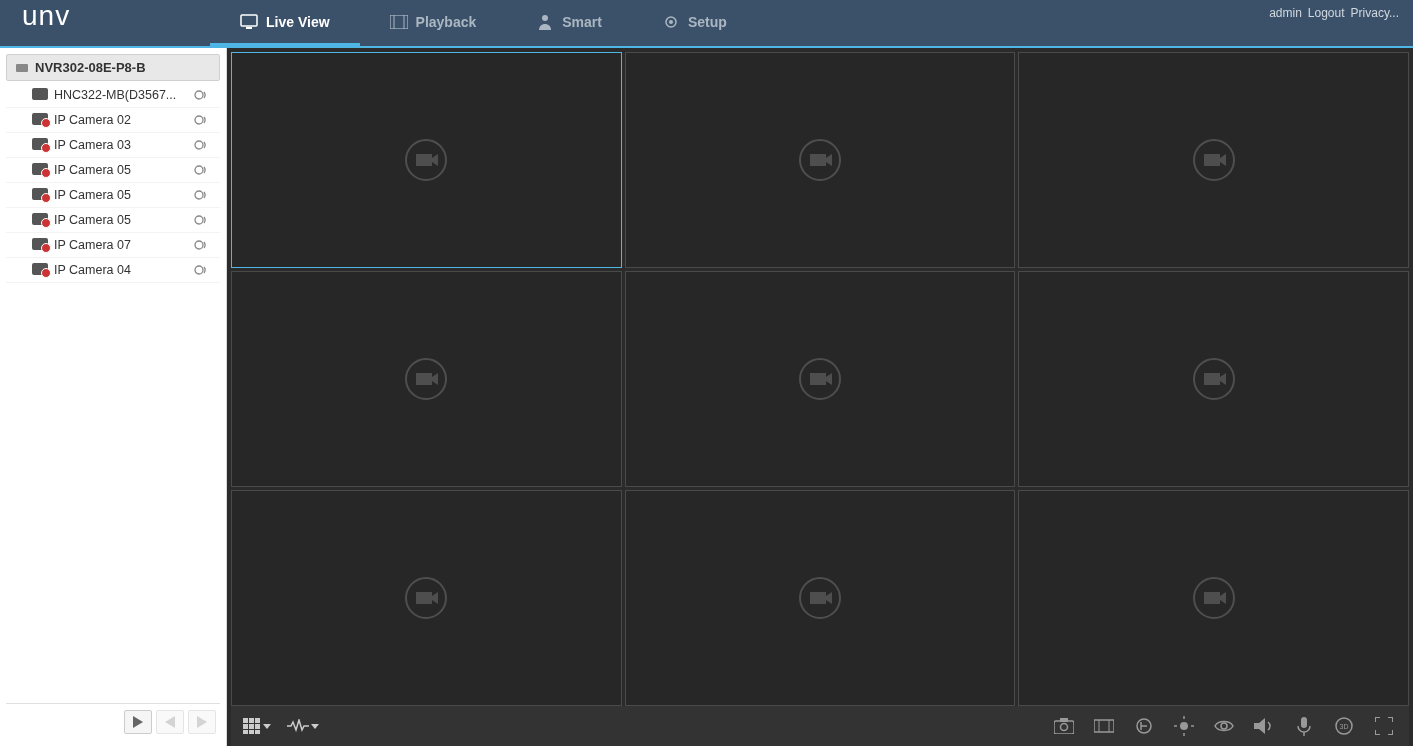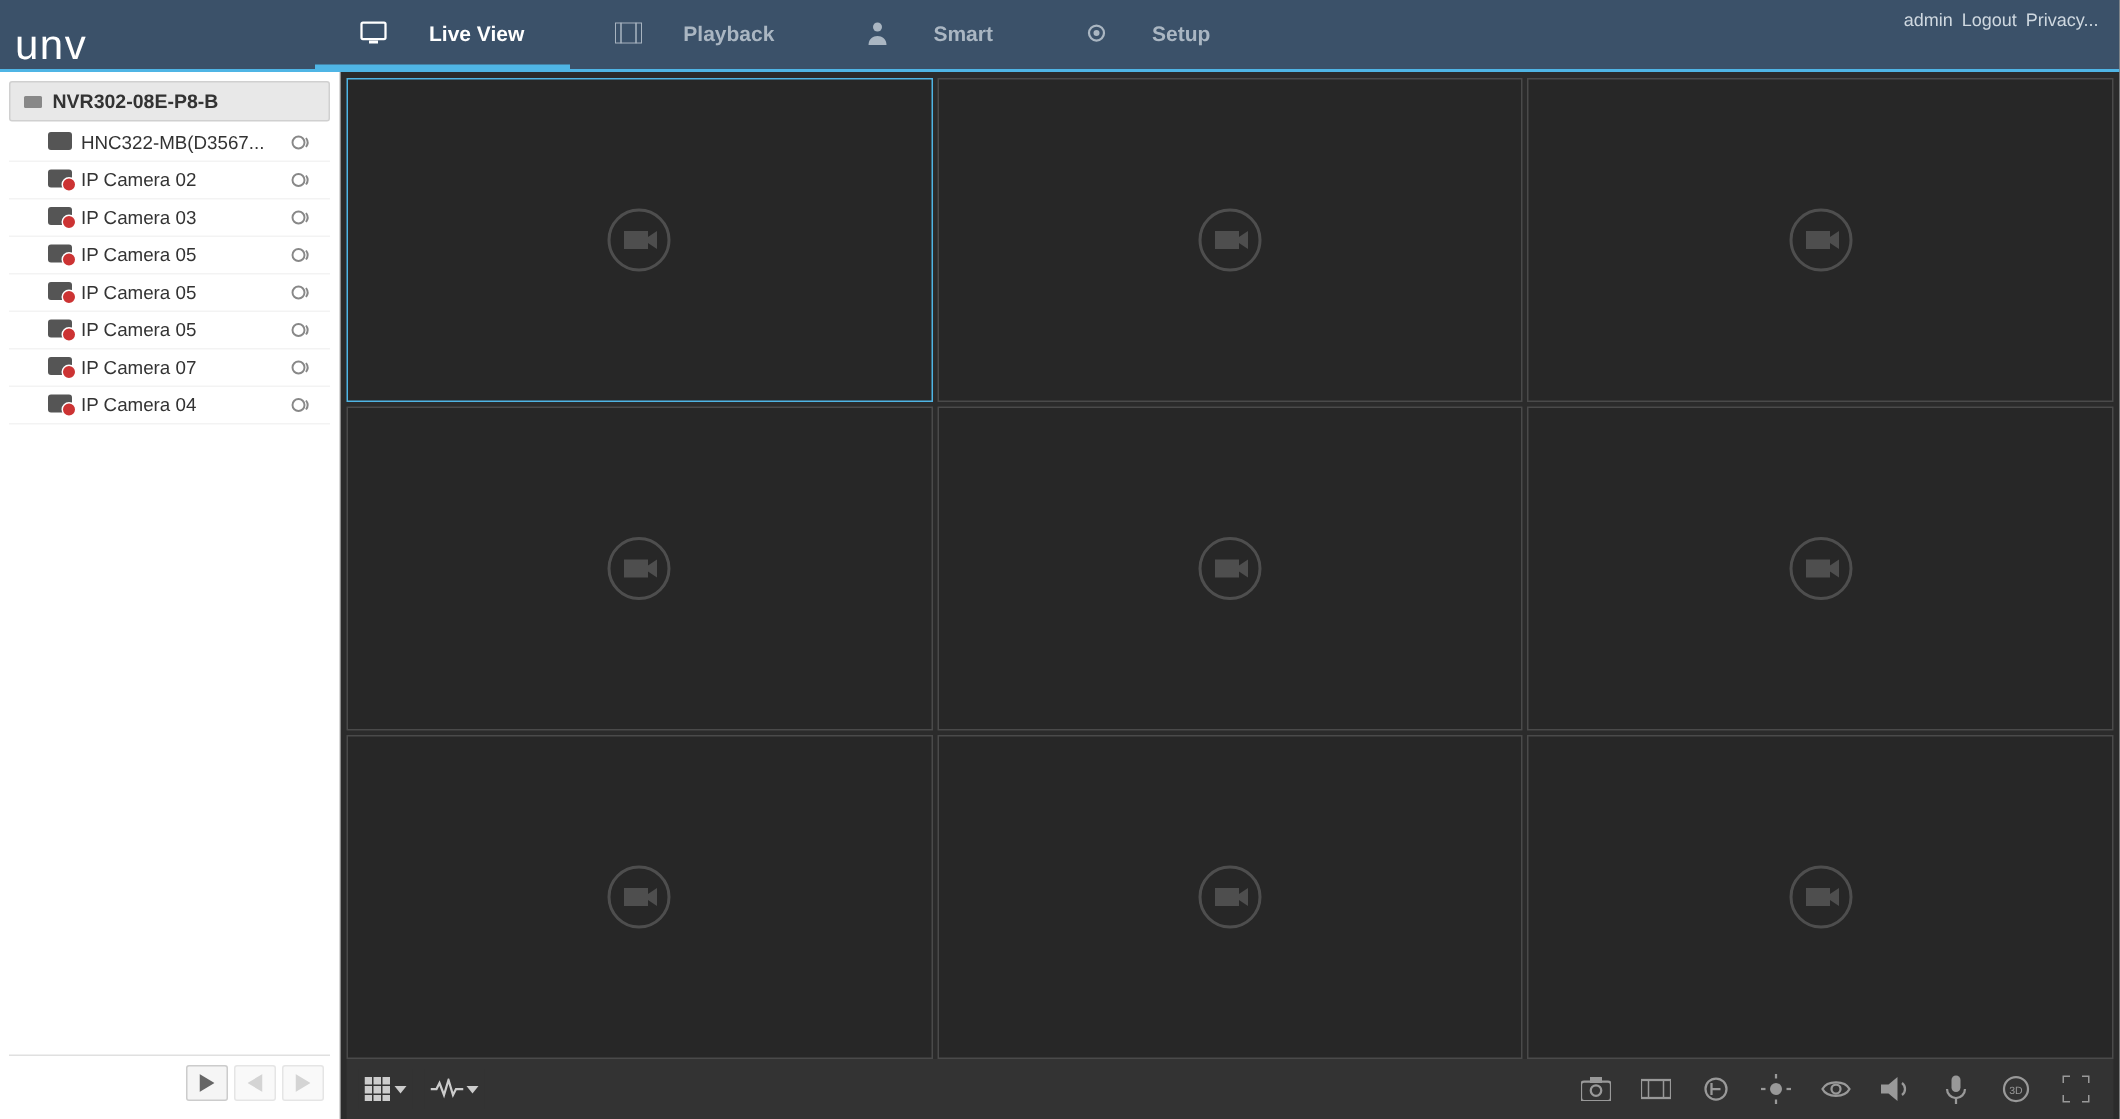--- a/index.html
+++ b/index.html
@@ -13,42 +13,42 @@
   .topbar {
     height: 48px;
     background: #3b5169;
     display: flex;
     align-items: center;
     position: relative;
     border-bottom: 2px solid #4fb5e5;
   }
   .logo {
     width: 110px;
-    padding-left: 10px;
-    display:flex;
-    align-items:flex-end;
+    padding-left: 22px;
+    display:flex;
+    align-items:flex-start;
     height:100%;
   }
   .logo-text {
     color: #fff;
     font-size: 28px;
     font-weight: 300;
     letter-spacing: 1px;
     font-family: Arial, sans-serif;
     position: relative;
   }
   .nav {
     display: flex;
     height: 100%;
     margin-left: 100px;
   }
   .nav-item {
     display: flex;
     align-items: center;
-    gap: 28px;
+    gap: 8px;
     padding: 0 30px;
     color: #aab6c2;
     font-size: 14px;
     font-weight: bold;
     cursor: pointer;
     height: 100%;
     border-bottom: 3px solid transparent;
   }
   .nav-item.active {
     color: #fff;

